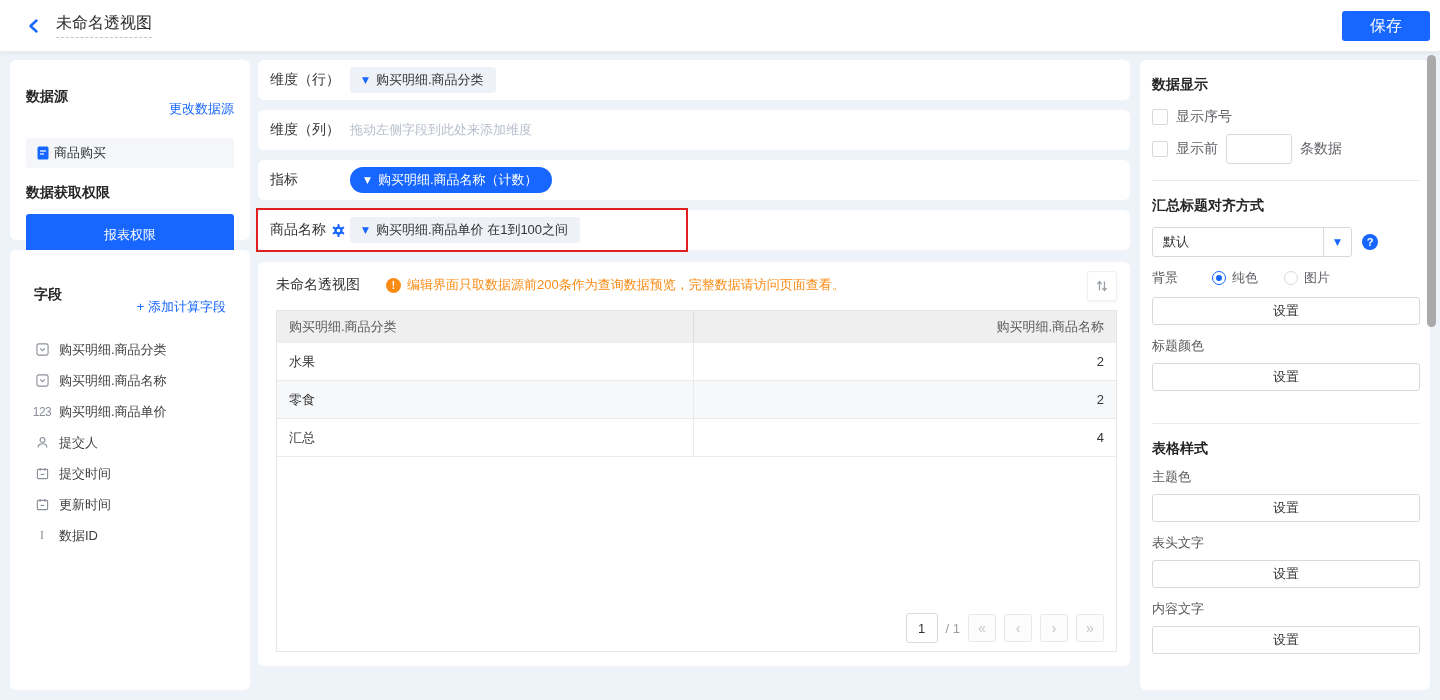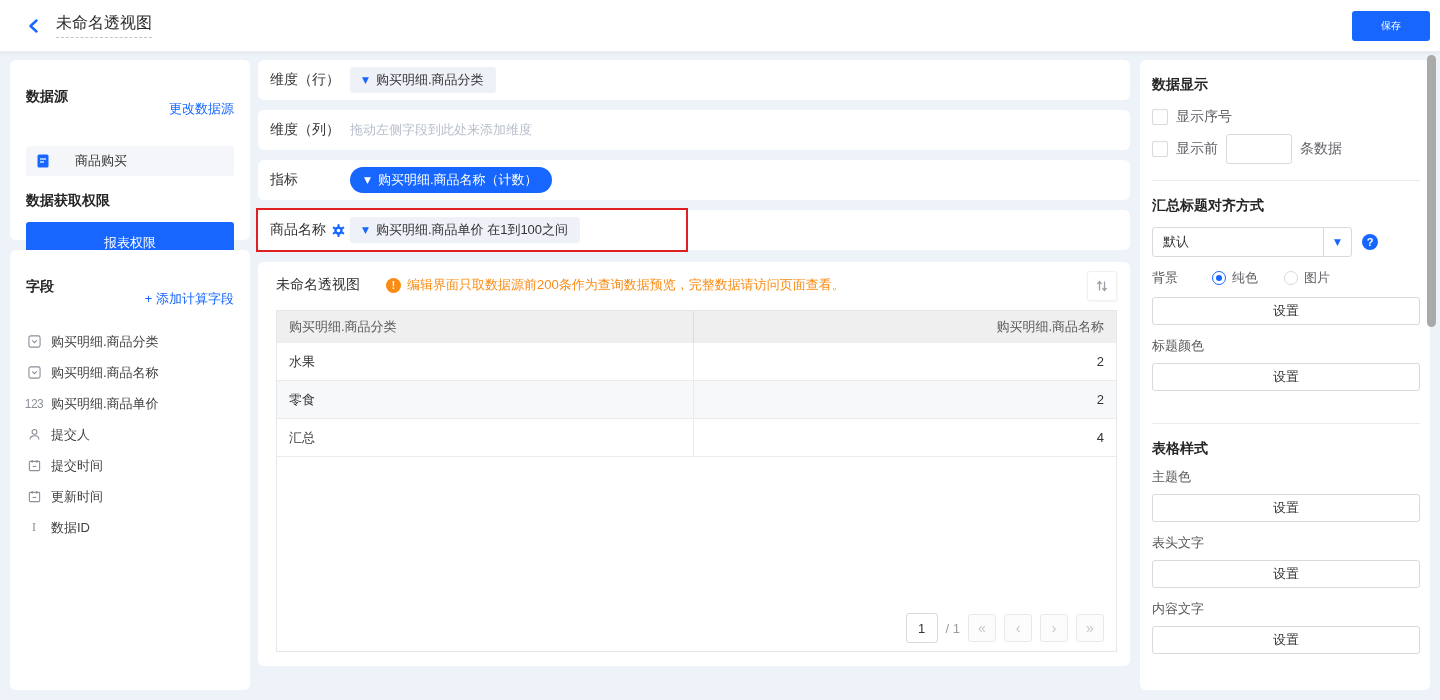--- a/index.html
+++ b/index.html
@@ -5,35 +5,35 @@
   * { margin:0; padding:0; box-sizing:border-box; }
   html,body { width:1440px; height:700px; overflow:hidden;
     font-family:"Liberation Sans","DejaVu Sans",sans-serif; background:#eef2f9; }
   
   #topbar { position:absolute; left:0; top:0; width:1440px; height:52px; background:#fff;
     border-bottom:1px solid #ececec; box-shadow:0 1px 4px rgba(0,0,0,.06); z-index:5;
     display:flex; align-items:center; }
   .back-btn { margin-left:24px; width:20px; height:20px; display:flex; align-items:center; justify-content:center; cursor:pointer; }
   .page-title { margin-left:12px; font-size:16px; color:#2b2b2b;
     border-bottom:1px dashed #c4c4c4; padding-bottom:3px; }
-  .save-btn { position:absolute; right:10px; top:11px; width:78px; height:30px; background:var(--primary);
-    color:#fff; border:none; border-radius:3px; font-size:10px; cursor:pointer; }
+  .save-btn { position:absolute; right:10px; top:11px; width:88px; height:30px; background:var(--primary);
+    color:#fff; border:none; border-radius:3px; font-size:16px; cursor:pointer; }
   :root { --primary:#1666ff; --warn:#fa8c16; --txt:#333; --gray:#8a8f99; }
   
   .card { position:absolute; background:#fff; border-radius:6px; }
   
   #card-ds { left:10px; top:60px; width:240px; height:180px; padding:16px; }
   .row-between { display:flex; justify-content:space-between; align-items:center; }
   .sec-title { font-size:14px; font-weight:bold; color:#262626; }
   .blue-link { font-size:13px; color:var(--primary); cursor:pointer;margin-top:24px; }
-  .ds-item { margin-top:28px; height:30px; background:#f4f6f9; border-radius:3px;
-    display:flex; align-items:center; gap:25px; padding:0 10px; font-size:13px; color:#333; }
+  .ds-item { margin-top:20px; height:30px; background:#f4f6f9; border-radius:3px;
+    display:flex; align-items:center; gap:4px; padding:0 10px; font-size:13px; color:#333; }
   .perm-btn { margin-top:12px; width:100%; height:42px; background:var(--primary); color:#fff;
     border:none; border-radius:3px; font-size:13px; cursor:pointer; }
-  #card-fields { left:10px; top:250px; width:240px; height:440px; padding:16px; }
+  #card-fields { left:10px; top:250px; width:240px; height:440px; padding:24px; }
   .field-list { margin-top:18px; }
   .field-item { height:31px; display:flex; align-items:center; gap:9px; cursor:pointer; }
   .field-item .fi { width:16px; display:flex; justify-content:center; color:var(--gray); }
   .field-item .fl { font-size:13px; color:#404040; }
   .icon-123 { font-size:12px; color:var(--gray); letter-spacing:-0.5px; }
   .icon-I { font-size:12px; color:var(--gray); font-family:"Liberation Serif","DejaVu Serif",serif; }
   
   .cfg-row { position:absolute; left:258px; width:872px; height:40px; background:#fff; border-radius:6px;
     display:flex; align-items:center; padding:0 12px; }
   .cfg-label { width:80px; min-width:80px; font-size:14px; color:#333; display:flex; align-items:center; gap:5px; }

